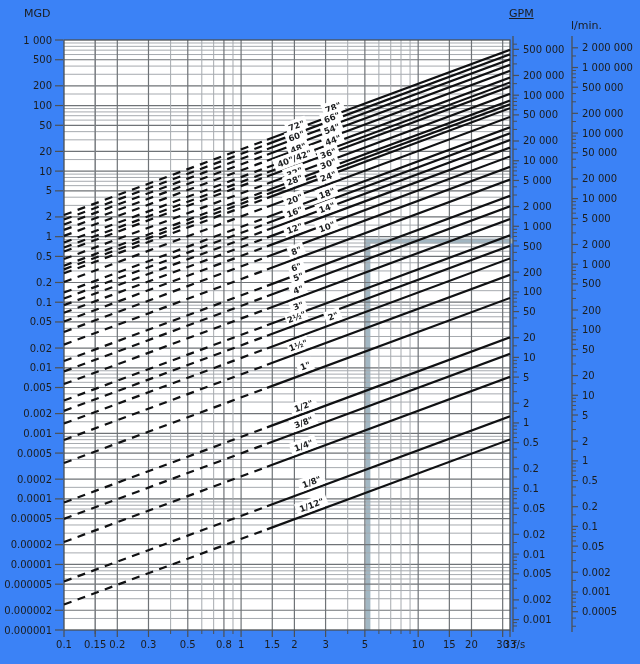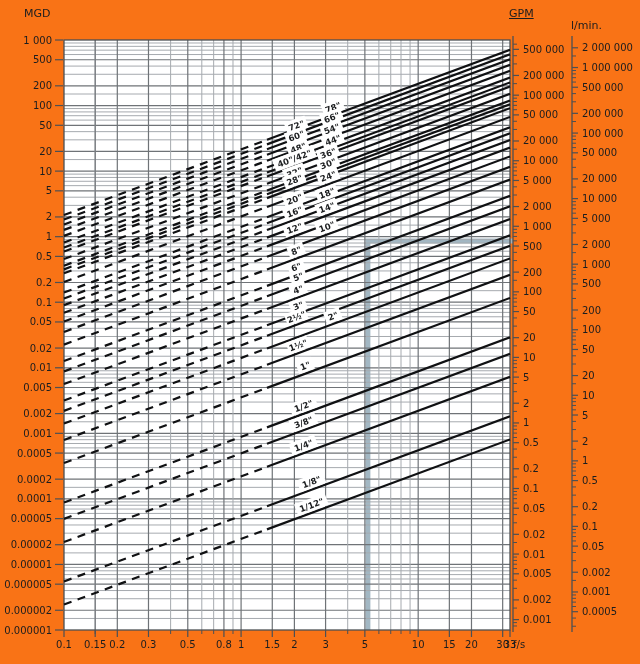--- a/index.html
+++ b/index.html
@@ -1,18 +1,18 @@
 <!DOCTYPE html>
 <html><head>
 <meta charset="utf-8">
 <style>
   html,body{margin:0;padding:0;background:#c9cdd2;}
   .stage{
     position:relative;width:640px;height:664px;
-    background:#f97316;overflow:hidden;
+    background:#3b82f6;overflow:hidden;
     font-family:"DejaVu Sans",sans-serif;
   }
   .axis-header{
     position:absolute;top:7px;font-size:11px;color:#1b1d1f;
     white-space:nowrap;
   }
   #hdr-mgd{left:24px;}
   #hdr-gpm{left:509px;text-decoration:underline;}
   #hdr-lmin{left:571px;margin-top:12px;}
   svg{position:absolute;left:0;top:0;}

